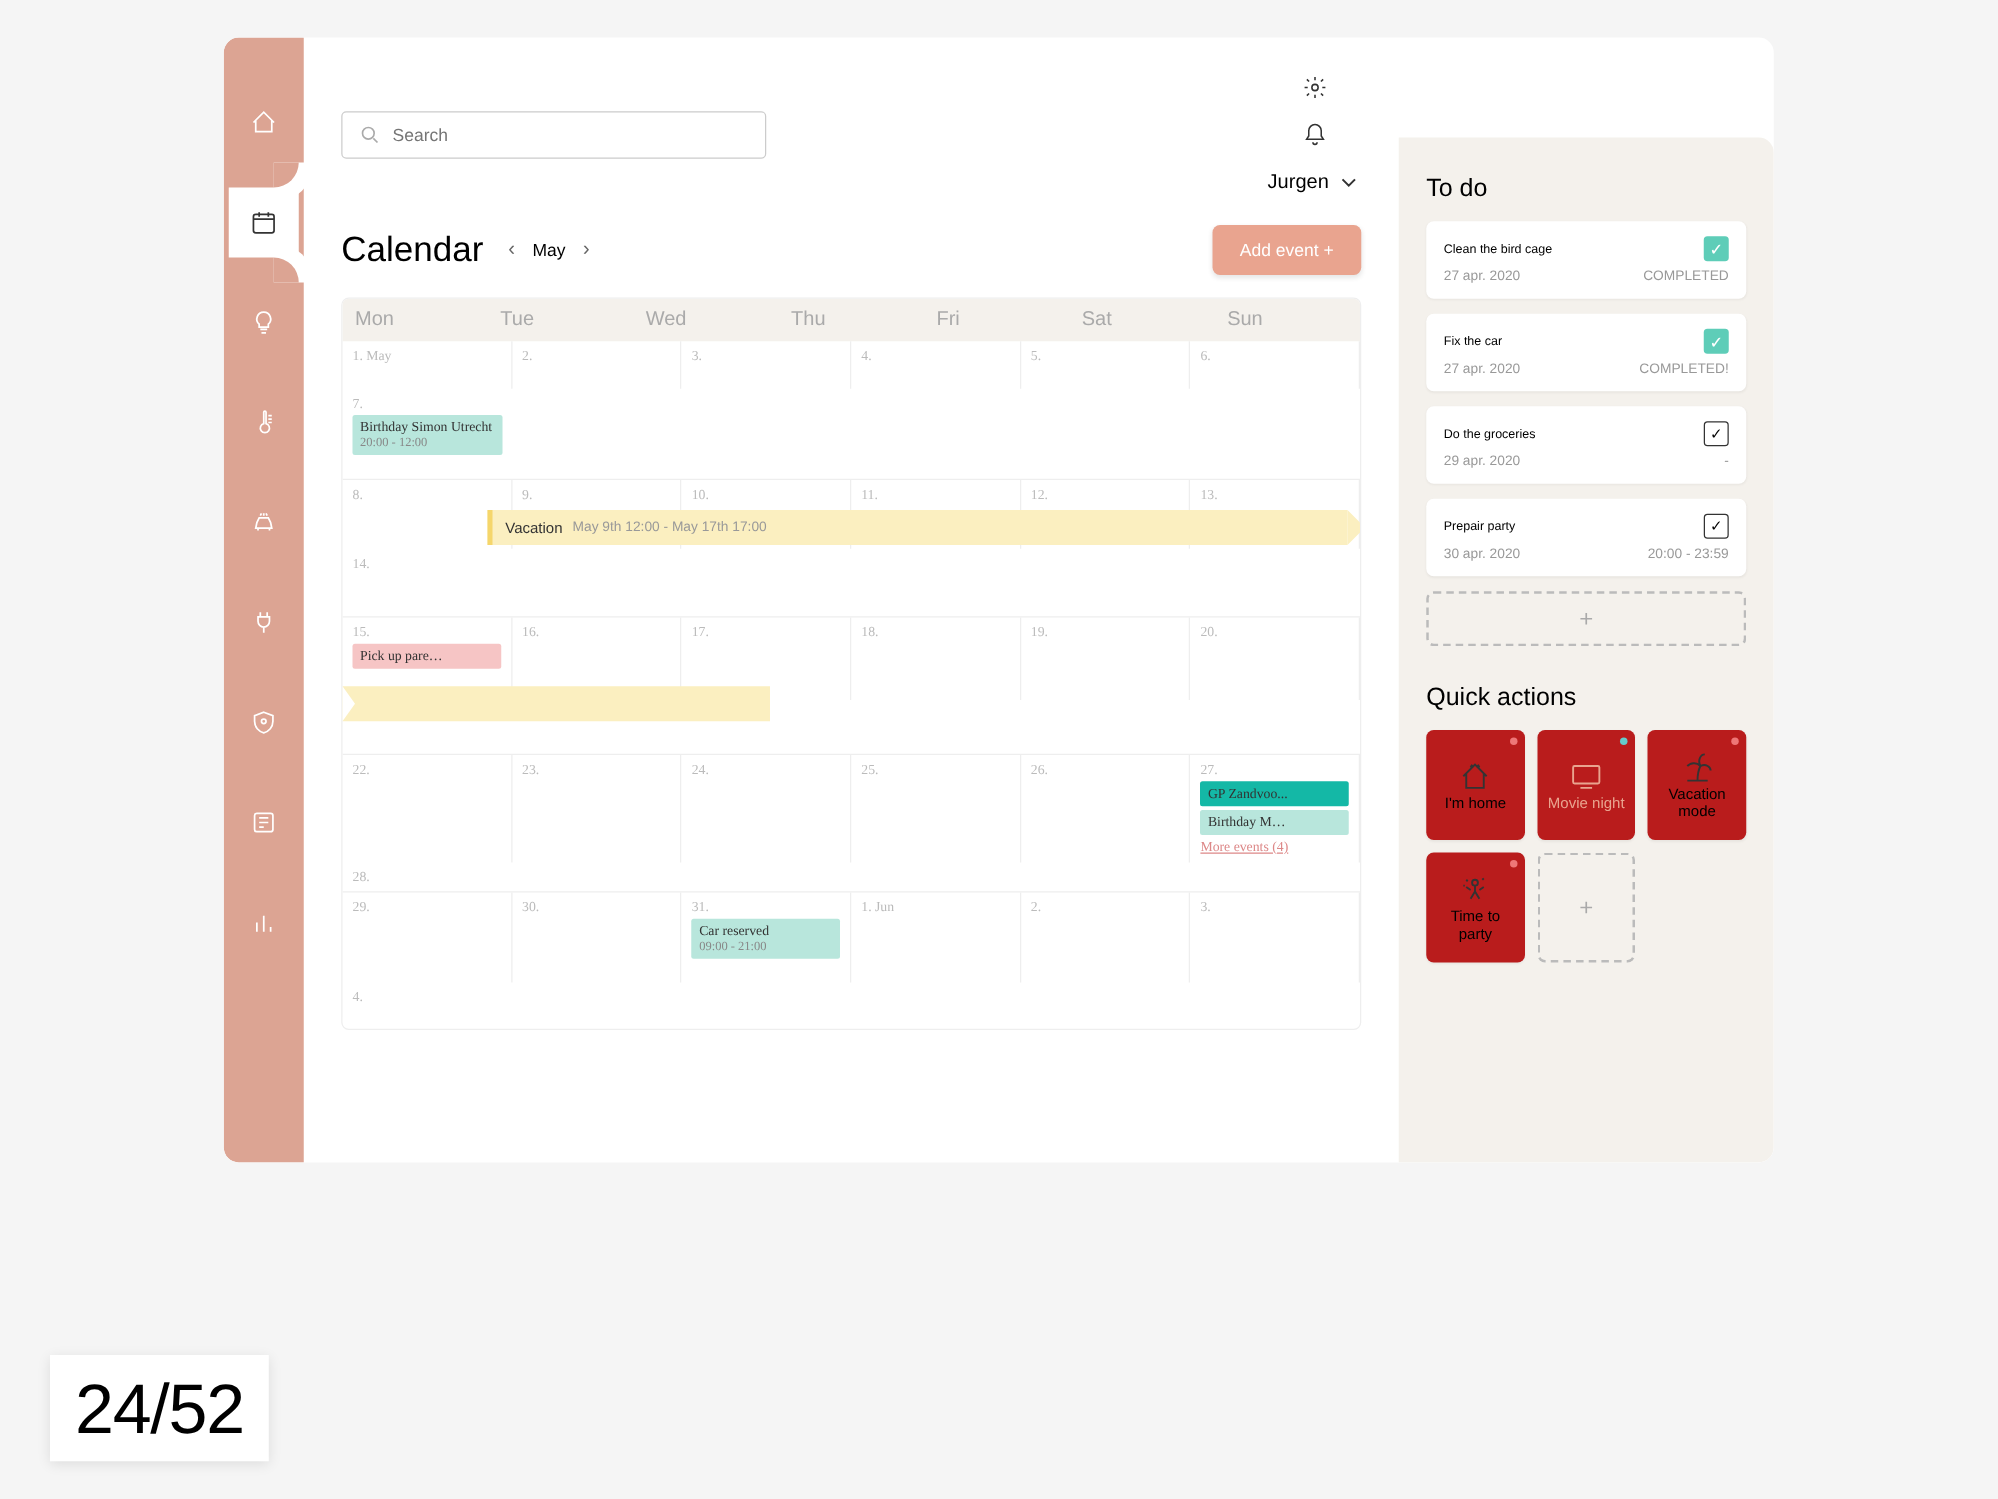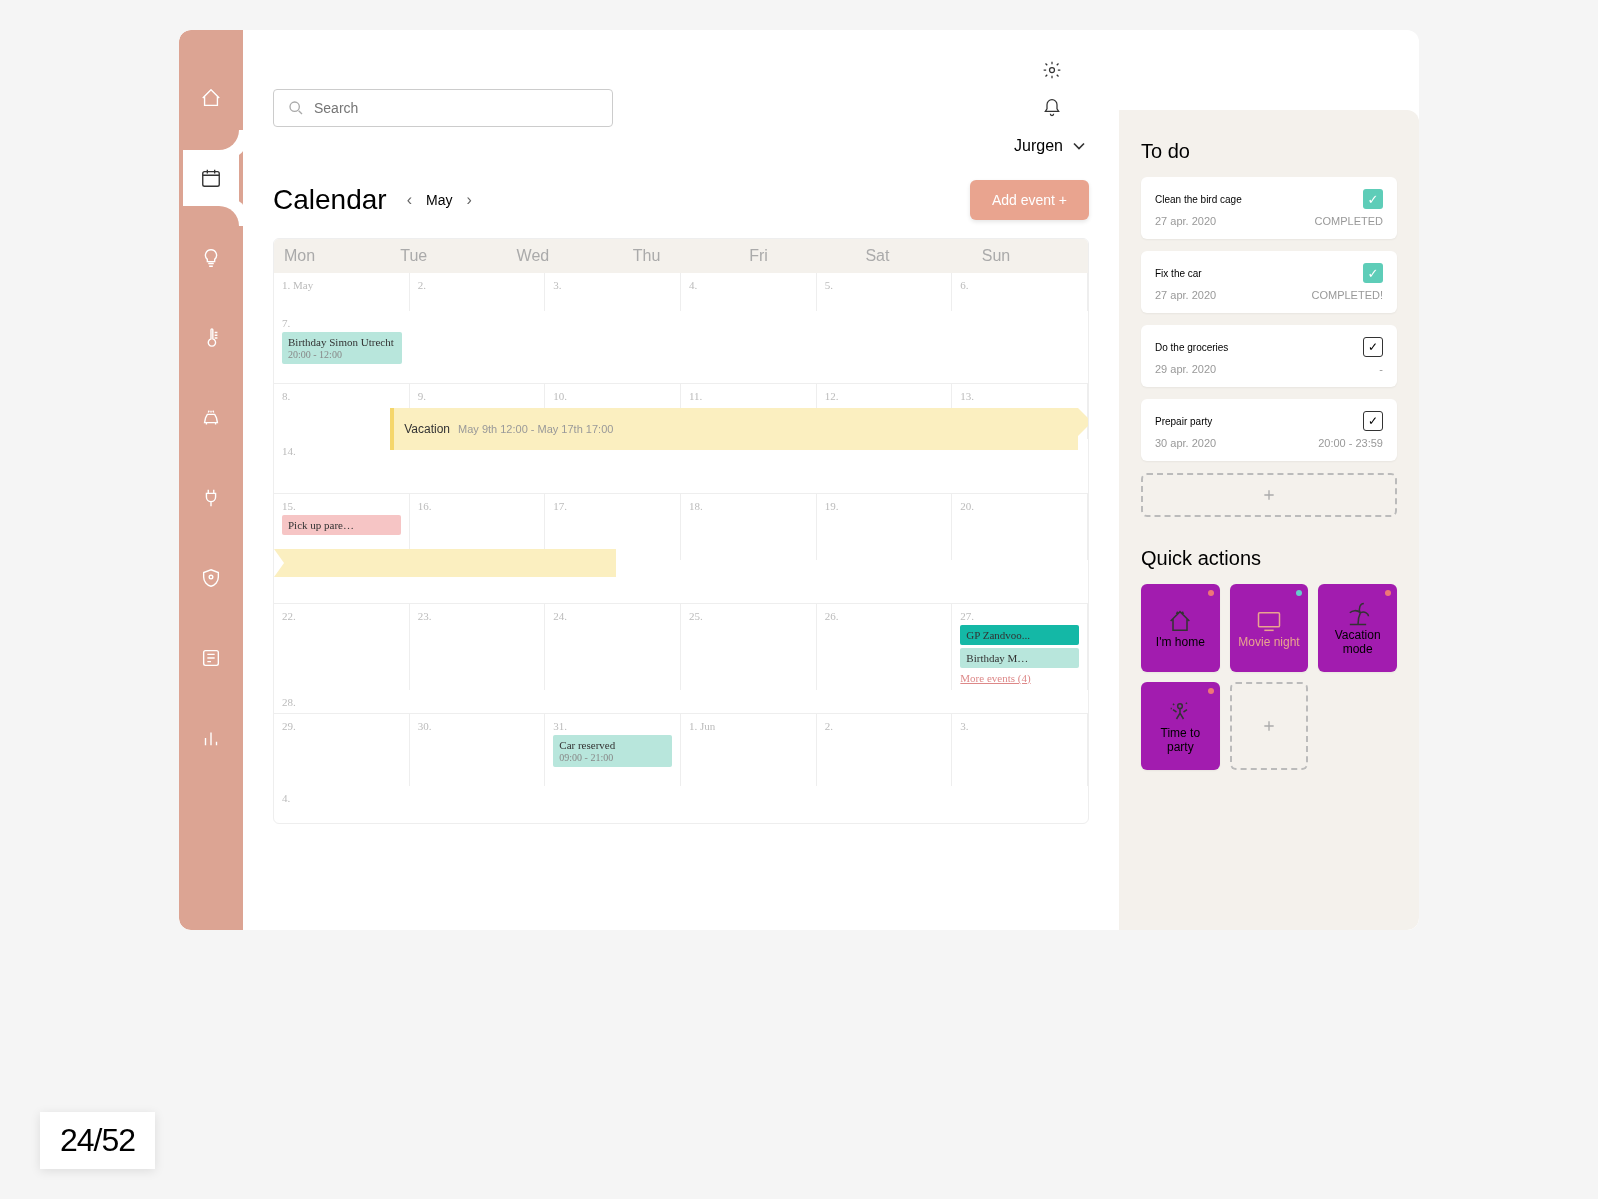--- a/index.html
+++ b/index.html
@@ -176,21 +176,21 @@
 .event.teal { background: #b8e6dc; }
 .event.teal .time { color: #888; font-size: 10px; display: block; margin-top: 1px; }
 .event.pink { background: #f6c5c5; }
 .event.blue { background: #14b8a6; }
 .more-link { font-size: 11px; color: #d88; text-decoration: underline; margin-top: 4px; display: block; cursor: pointer; }
 
 .vacation-bar {
   position: absolute;
   left: 14.28%;
   top: 135px;
-  height: 42px;
+  height: 28px;
   width: 84.5%;
   background: #fbefc0;
   border-left: 4px solid #f5d66b;
   display: flex;
   align-items: center;
   padding-left: 10px;
   font-size: 12px;
   color: #333;
   gap: 8px;
 }
@@ -262,21 +262,21 @@
   cursor: pointer;
   margin-bottom: 30px;
 }
 
 .qa-grid {
   display: grid;
   grid-template-columns: repeat(3, 1fr);
   gap: 10px;
 }
 .qa-card {
-  background: #a21caf;
+  background: #b91c1c;
   border-radius: 6px;
   padding: 10px 6px;
   text-align: center;
   font-size: 12px;
   position: relative;
   box-shadow: 0 1px 2px rgba(0,0,0,0.05);
   cursor: pointer;
   display: flex;
   flex-direction: column;
   align-items: center;
@@ -299,21 +299,21 @@
   cursor: pointer;
 }
 
 
 .counter {
   position: fixed;
   bottom: 30px;
   left: 40px;
   background: #fff;
   padding: 10px 20px;
-  font-size: 32px;
+  font-size: 56px;
   font-weight: 400;
   box-shadow: 0 2px 10px rgba(0,0,0,0.1);
   letter-spacing: -1px;
 }
 </style>
 </head>
 <body>
 
 <div class="app">
 

